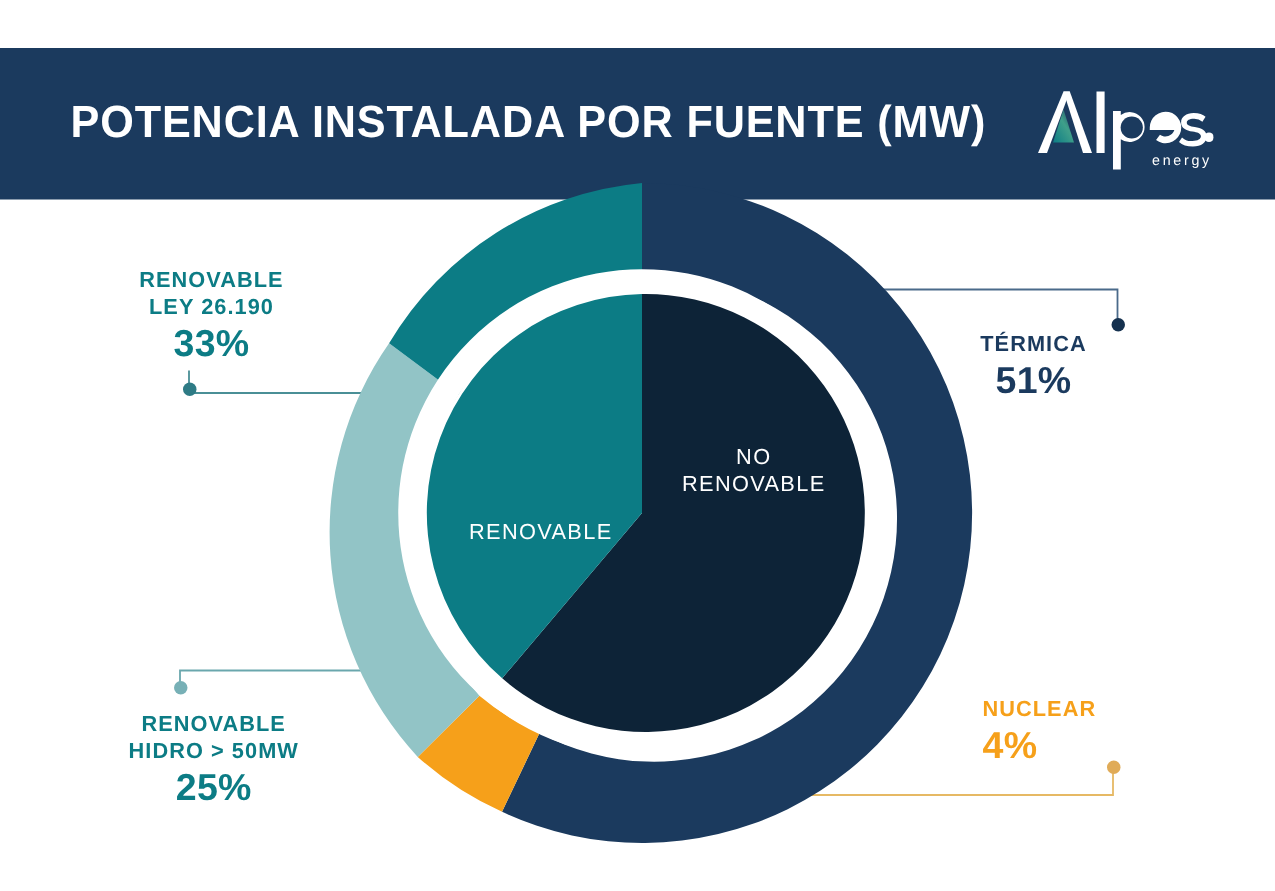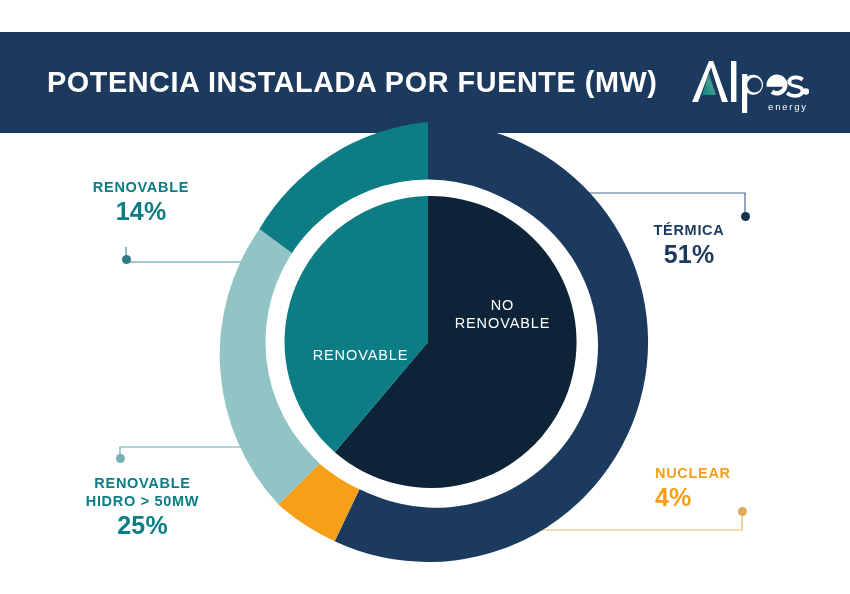--- a/index.html
+++ b/index.html
@@ -173,21 +173,22 @@
     </svg>
   </div>
 
   <div style="position:absolute;left:741px;top:212px;width:9px;height:9px;border-radius:50%;background:#15314f;"></div>
   <div style="position:absolute;left:122px;top:255px;width:9px;height:9px;border-radius:50%;background:#2e7b85;"></div>
   <div style="position:absolute;left:116px;top:454px;width:9px;height:9px;border-radius:50%;background:#77b0b6;"></div>
   <div style="position:absolute;left:738px;top:507px;width:9px;height:9px;border-radius:50%;background:#e0ab58;"></div>
 
   <div class="callout" id="co-ley">
     <div class="line1">RENOVABLE</div>
-    <div class="pct">14%</div>
+    <div class="line2">LEY 26.190</div>
+    <div class="pct">33%</div>
   </div>
 
   <div class="callout" id="co-hidro">
     <div class="line1">RENOVABLE</div>
     <div class="line2">HIDRO &gt; 50MW</div>
     <div class="pct">25%</div>
   </div>
 
   <div class="callout" id="co-termica">
     <div class="line1">TÉRMICA</div>

